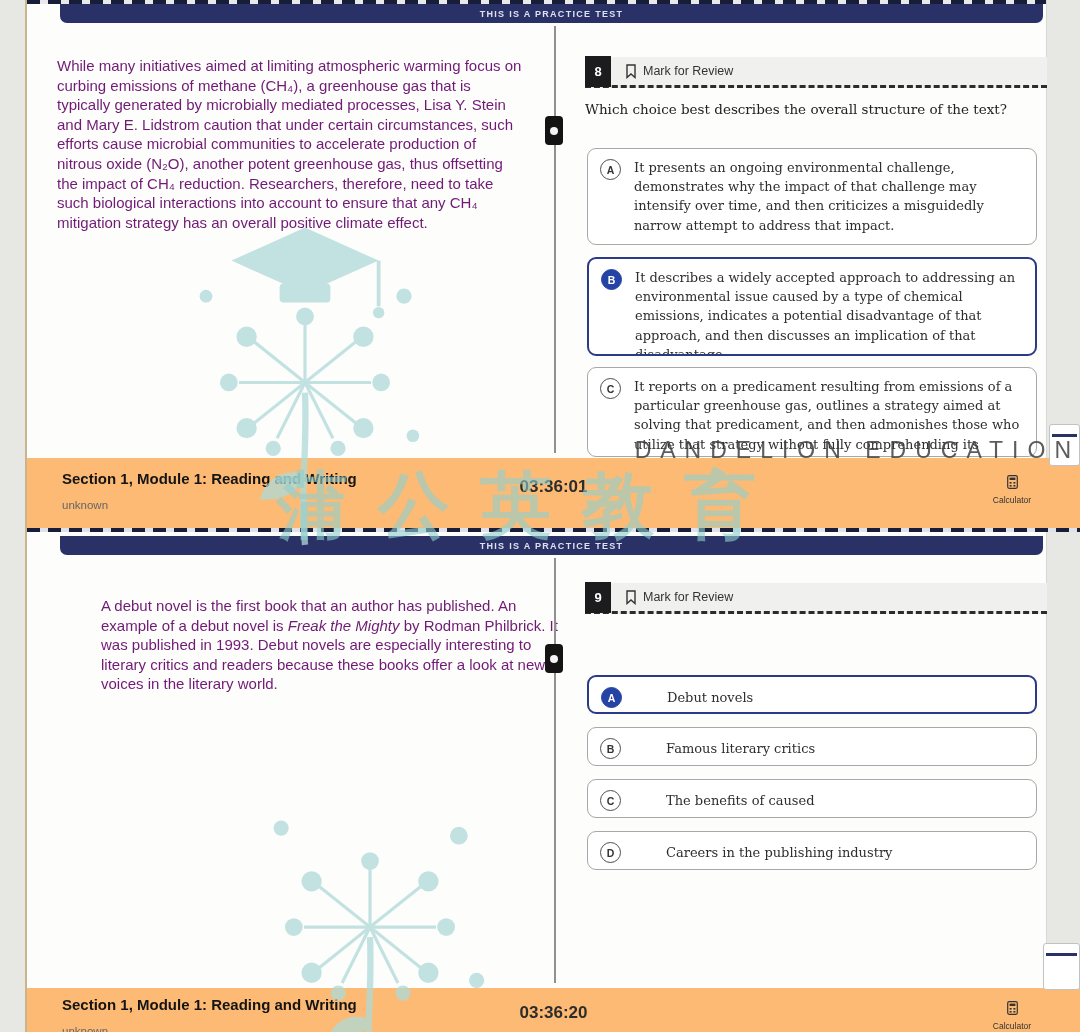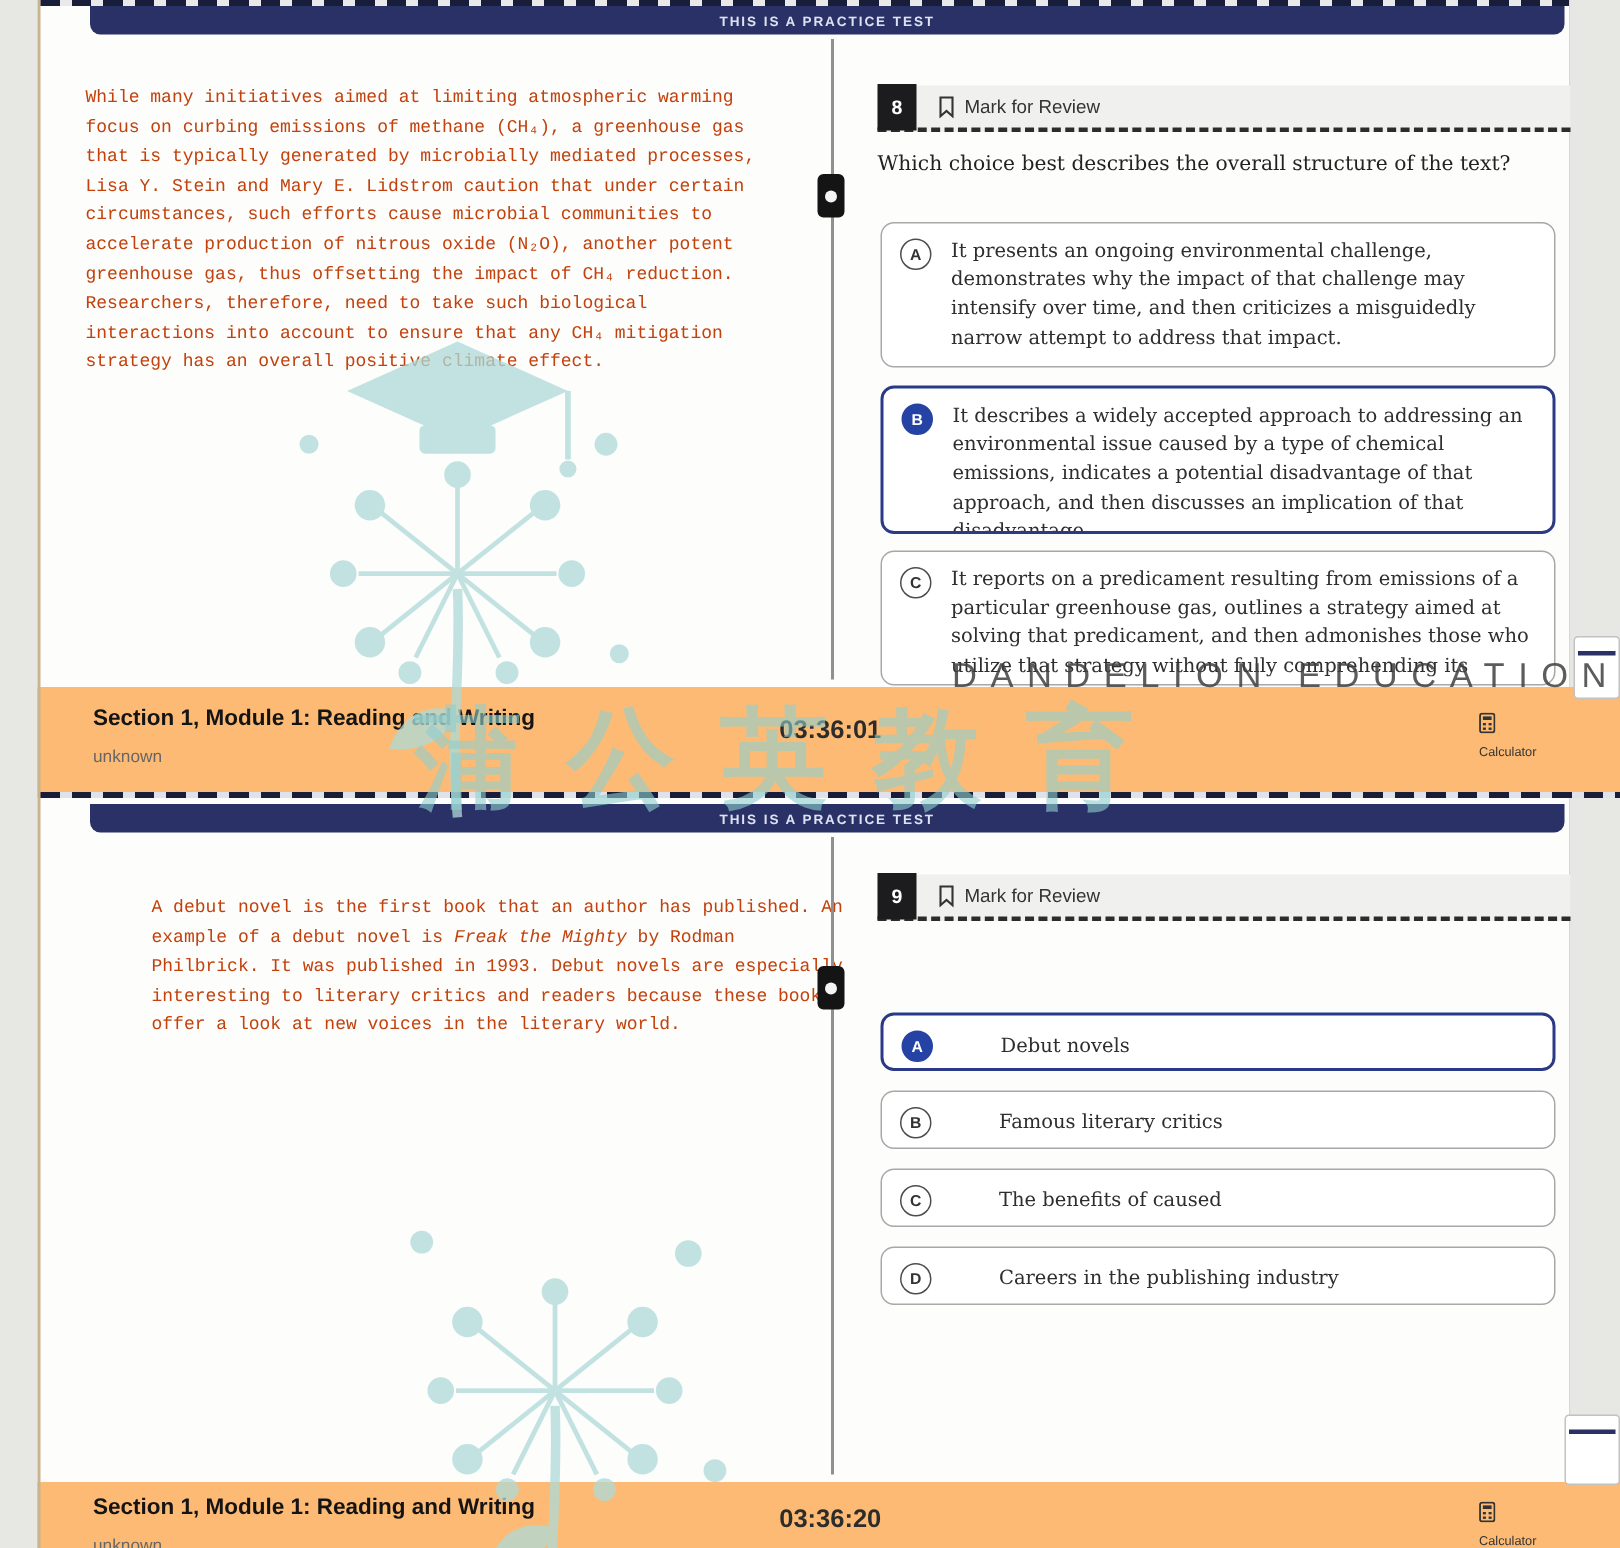--- a/index.html
+++ b/index.html
@@ -15,21 +15,21 @@
   .dash-line { position:absolute; left:0; right:0; height:4px;
                background:repeating-linear-gradient(90deg,#181d3a 0 13px, #e9e9e9 13px 21px); z-index:5; }
 
   .banner { position:absolute; left:33px; right:3px; height:19px; background:#2a3166;
             border-radius:0 0 7px 7px; display:flex; align-items:center; justify-content:center;
             color:#dde2f1; font-size:9px; font-weight:bold; letter-spacing:1.3px; z-index:4; }
   #cap1 .banner { top:4px; }
   #cap2 .banner { top:4px; }
 
   .passage { position:absolute; left:30px; width:468px;
-             font-family:Liberation Mono, monospace; font-size:12px; line-height:19.6px; color:#c2410c; }
+             font-family:Liberation Sans, sans-serif; font-size:15px; line-height:19.6px; color:#701a75; }
   #cap1 .passage { top:56px; }
   #cap2 .passage { top:64px;margin-left:44px; }
   .passage i { font-style:italic; }
 
   .divider { position:absolute; left:527px; top:26px; bottom:5px; width:2px; background:#909090; }
   .handle  { position:absolute; left:518px; width:18px; height:29px; background:#141414;
              border-radius:4px; display:flex; align-items:center; justify-content:center; z-index:6; }
   #cap1 .handle { top:116px; }
   #cap2 .handle { top:112px; }
   .handle::after { content:''; width:8px; height:8px; background:#f4f4f4; border-radius:50%; }
@@ -73,21 +73,21 @@
          border-left:2px solid #c9b48e; z-index:3; }
   #bar1 { top:458px; height:74px; }
   #bar2 { top:988px; height:44px; }
   #bar1 .bar-dash { position:absolute; left:0; right:0; bottom:0; height:4px;
                     background:repeating-linear-gradient(90deg,#181d3a 0 13px, #dfe2ea 13px 21px); }
   .bar-title { position:absolute; left:35px; font-size:15px; font-weight:bold; color:#141414; }
   .bar-user  { position:absolute; left:35px; font-size:11.5px; color:#666; }
   .bar-timer { position:absolute; left:0; right:0; text-align:center; font-size:17px; font-weight:bold; color:#2c2c2c; }
   #bar1 .bar-title { top:12px; }  #bar1 .bar-user { top:41px; }  #bar1 .bar-timer { top:19px; }
   #bar2 .bar-title { top:8px; }   #bar2 .bar-user { top:37px; }  #bar2 .bar-timer { top:15px; }
-  .bar-calc { position:absolute; right:42px; width:52px; }
+  .bar-calc { position:absolute; right:42px; width:52px; text-align:center; }
   #bar1 .bar-calc { top:17px; }   #bar2 .bar-calc { top:13px; }
   .calc-label { display:block; font-size:8.5px; color:#333; margin-top:2px; }
 
   
   .thumb { position:absolute; background:#fff; border:1px solid #c2c2c2; border-radius:3px; z-index:20; }
   .thumb::after { content:''; position:absolute; left:2px; right:2px; top:9px; height:3px; background:#2a3166; }
   #thumb1 { left:1049px; top:424px; width:31px; height:42px; }
   #thumb2 { left:1043px; top:943px; width:37px; height:47px; }
 
   

